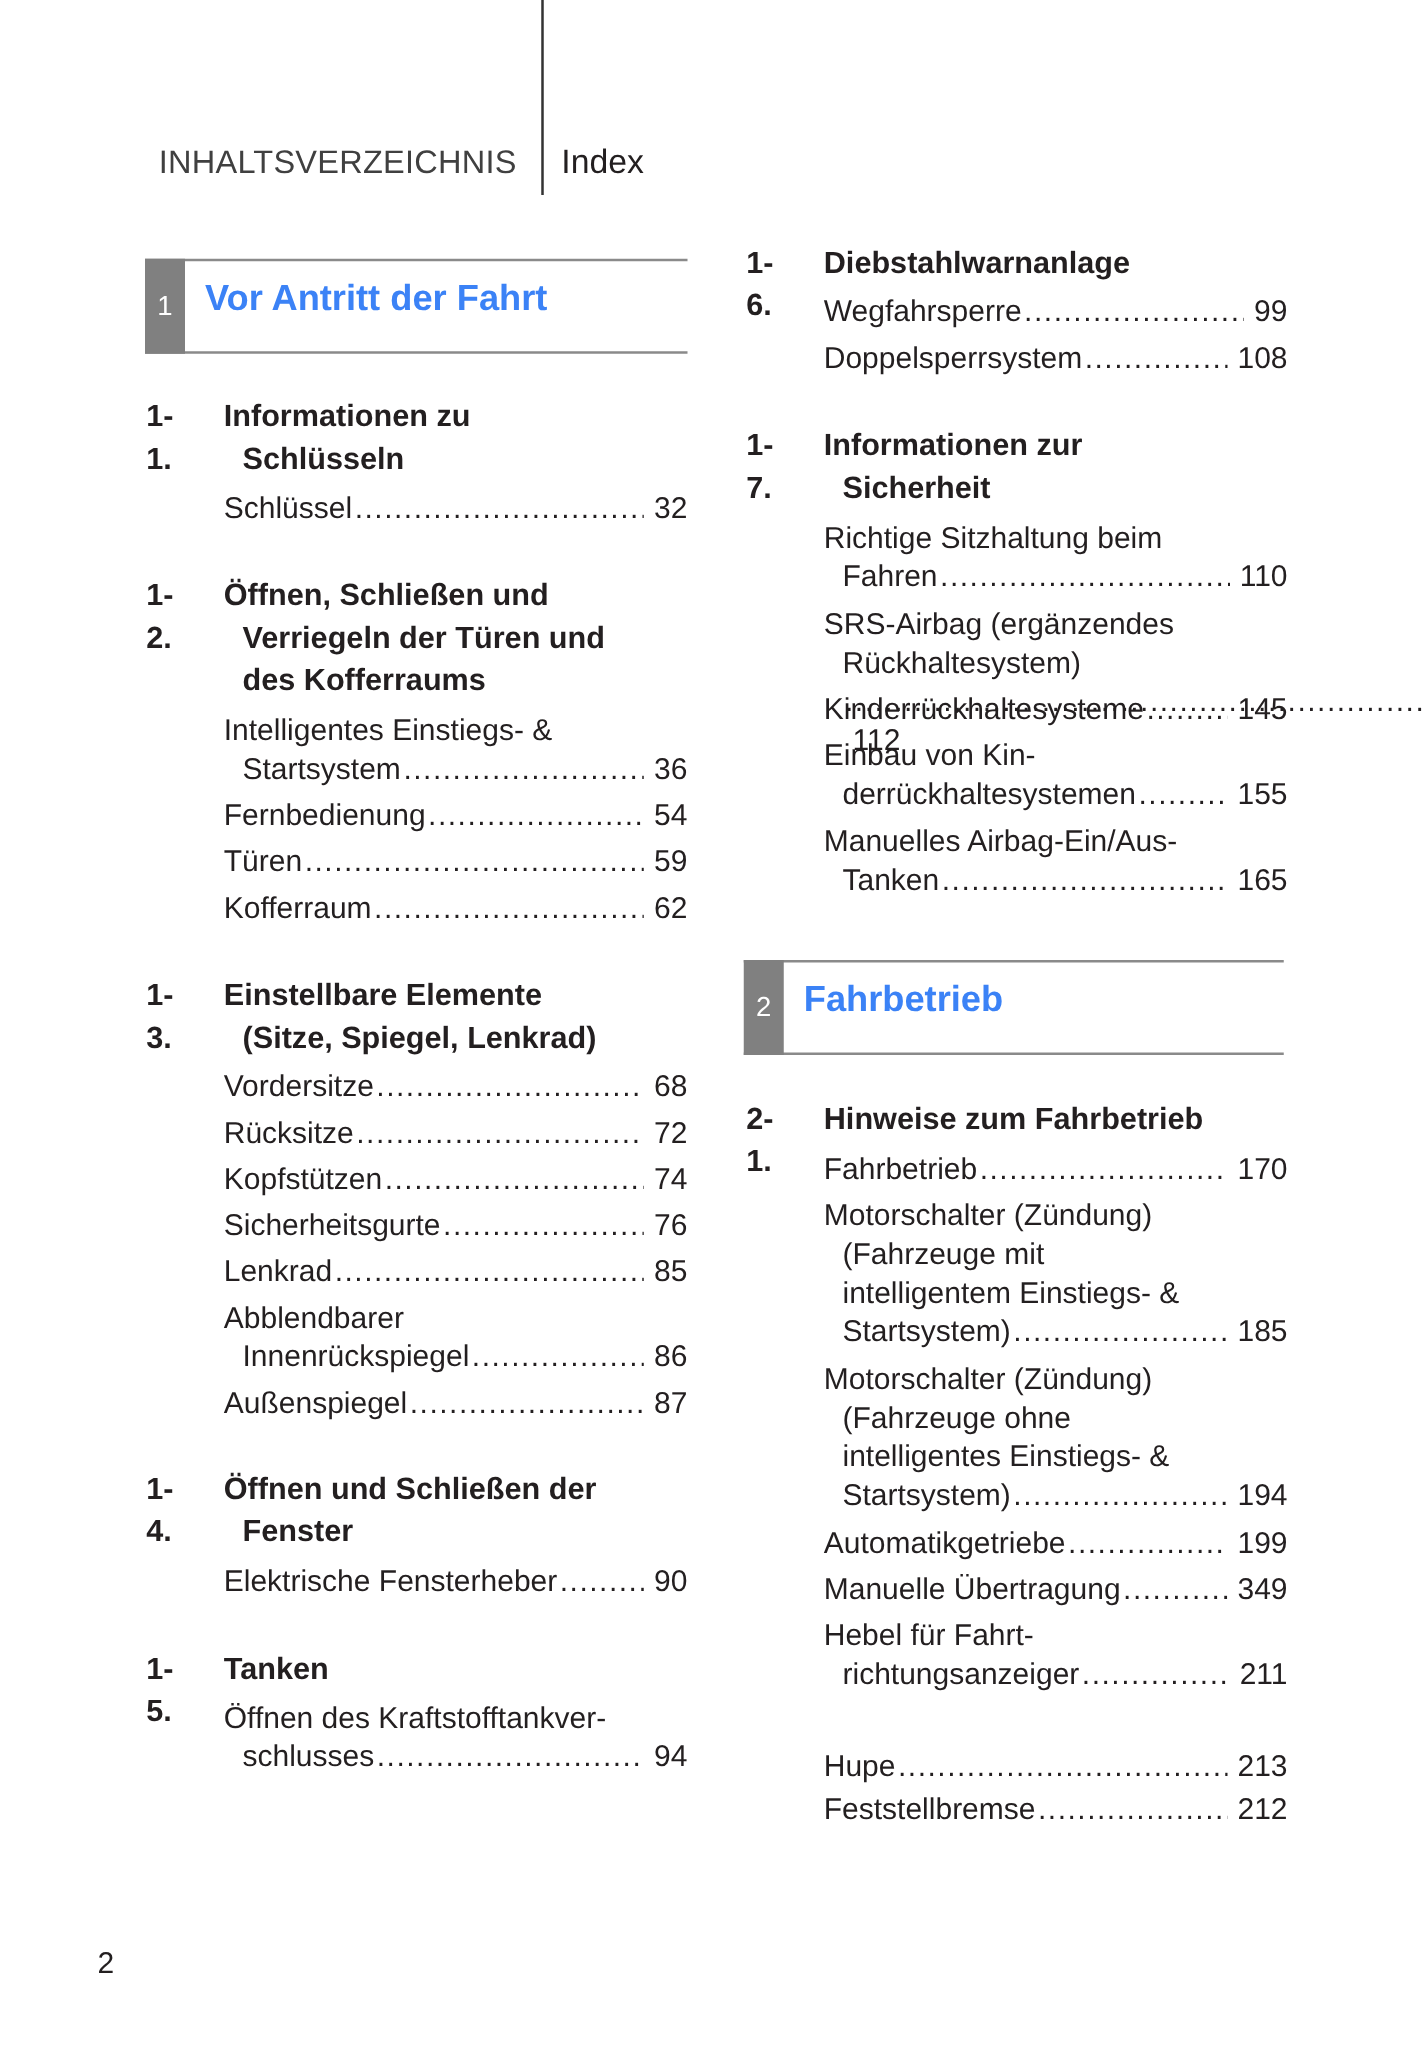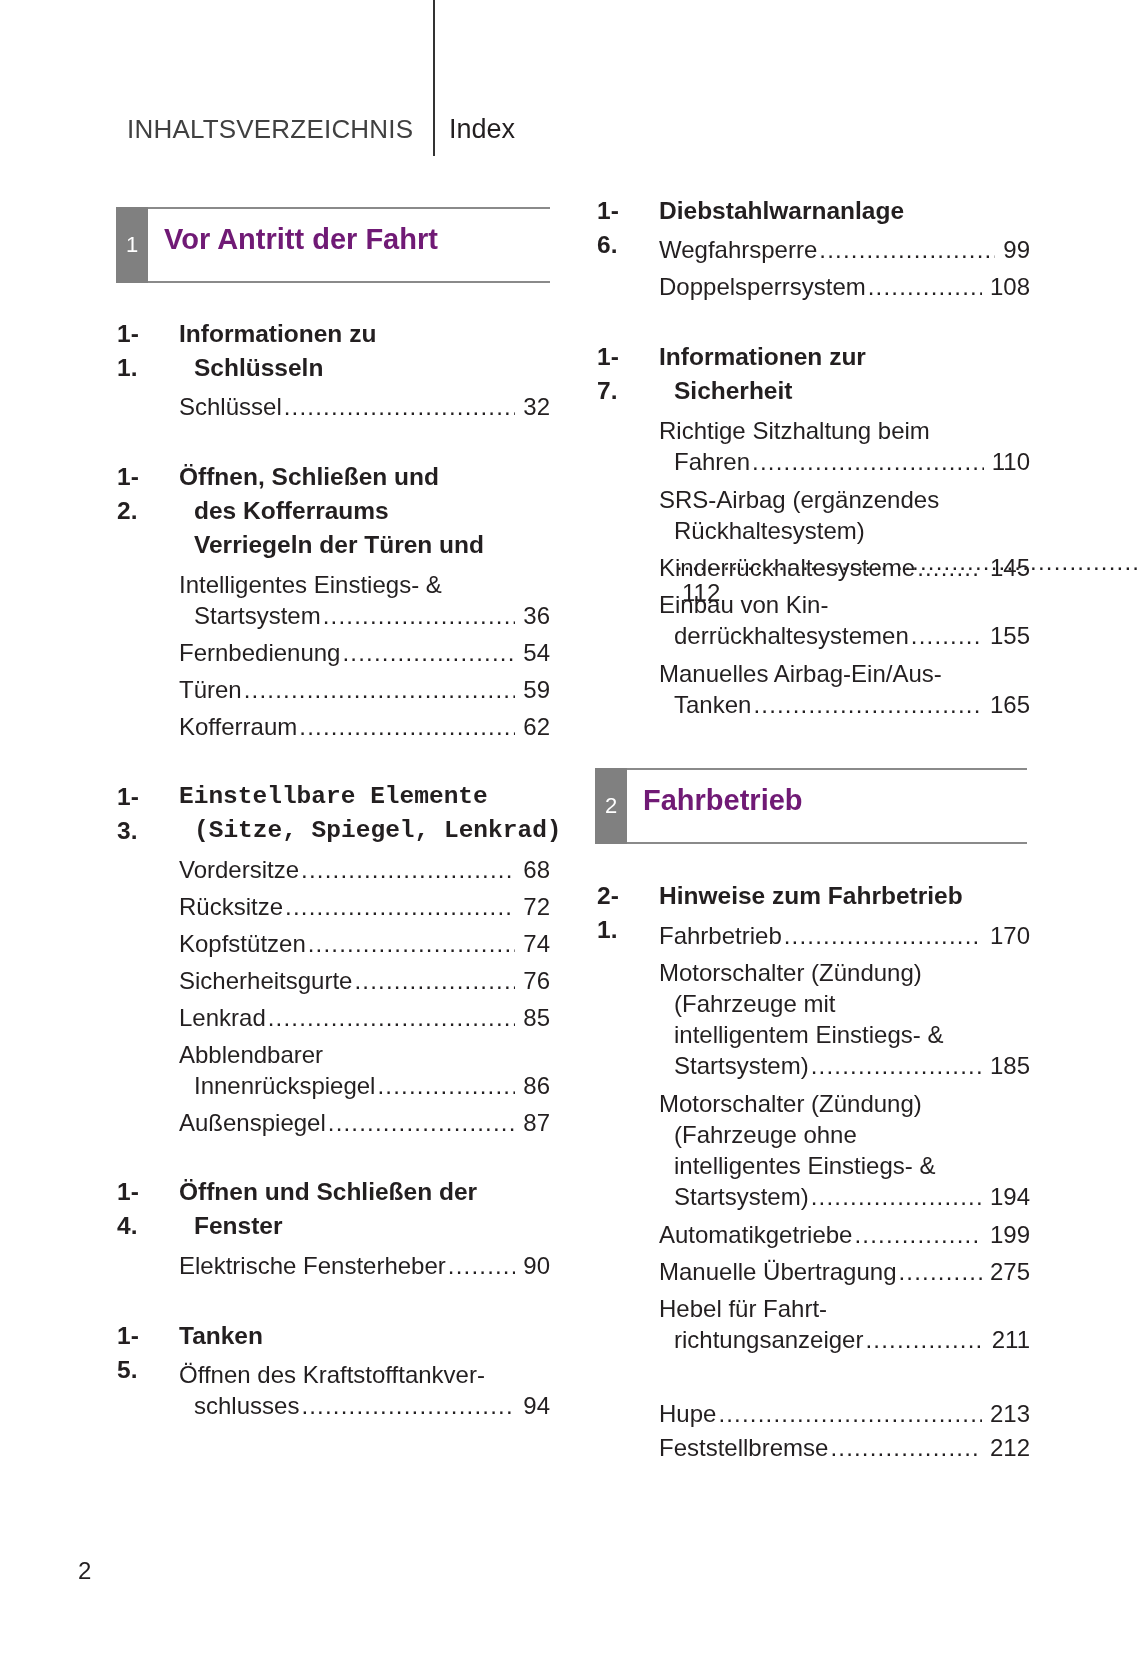--- a/index.html
+++ b/index.html
@@ -5,21 +5,21 @@
   html, body { margin:0; padding:0; background:#ffffff; }
   body { width:1142px; height:1654px; position:relative; overflow:hidden;
          font-family:"Liberation Sans", sans-serif; color:#231f20; }
   .top-divider { position:absolute; left:433px; top:0; width:1.5px; height:156px; background:#333; }
   .hdr-left { position:absolute; left:127px; top:114px; font-size:26px; color:#404040; letter-spacing:0.2px; }
   .hdr-right { position:absolute; left:449px; top:114px; font-size:27px; color:#231f20; }
 
   .chapter-box { position:absolute; height:76px; border-top:2px solid #8a8a8a; border-bottom:2px solid #8a8a8a; box-sizing:border-box; }
   .chapter-num { position:absolute; left:0; top:-2px; bottom:-2px; width:32px; background:#808080; color:#fff;
                  font-size:22px; display:flex; align-items:center; justify-content:center; }
-  .chapter-title { position:absolute; left:48px; top:14px; font-size:29px; font-weight:bold; color:#701a75; }
+  .chapter-title { position:absolute; left:48px; top:14px; font-size:29px; font-weight:bold; color:#3b82f6; }
 
   .sec { position:absolute; font-size:24.5px; font-weight:bold; line-height:34px; color:#231f20; }
   .sec .num { position:absolute; left:0; top:0; }
   .sec .title { position:absolute; left:62px; top:0; width:380px; }
   .sec .title .cont { padding-left:15px; display:block; }
 
   .entry { position:absolute; font-size:24px; line-height:31px; color:#231f20; }
   .entry .line { display:block; white-space:nowrap; }
   .entry .line.indent { padding-left:15px; }
   .entry .last { display:flex; align-items:baseline; white-space:nowrap; }
@@ -52,21 +52,21 @@
 <div class="entry" style="left:179px; top:391px; width:371px;">
   <div class="last">
       <span class="lbl">Schlüssel</span>
       <span class="dots">........................................................................</span>
       <span class="pg">32</span>
     </div>
 </div>
 
 <div class="sec" style="left:117px; top:460px;">
   <span class="num">1-2.</span>
-  <span class="title"><span>Öffnen, Schließen und</span><span class="cont">des Kofferraums</span><span class="cont">Verriegeln der Türen und</span></span>
+  <span class="title"><span>Öffnen, Schließen und</span><span class="cont">Verriegeln der Türen und</span><span class="cont">des Kofferraums</span></span>
 </div>
 <div class="entry" style="left:179px; top:569px; width:371px;">
   <span class="line">Intelligentes Einstiegs- &amp;</span>
   <div class="last" style="padding-left:15px;">
       <span class="lbl">Startsystem</span>
       <span class="dots">........................................................................</span>
       <span class="pg">36</span>
     </div>
 </div>
 <div class="entry" style="left:179px; top:637px; width:371px;">
@@ -86,21 +86,21 @@
 <div class="entry" style="left:179px; top:711px; width:371px;">
   <div class="last">
       <span class="lbl">Kofferraum</span>
       <span class="dots">........................................................................</span>
       <span class="pg">62</span>
     </div>
 </div>
 
 <div class="sec" style="left:117px; top:780px;">
   <span class="num">1-3.</span>
-  <span class="title" style="width:400px;font-family:Liberation Mono, monospace;"><span>Einstellbare Elemente</span><span class="cont">(Sitze, Spiegel, Lenkrad)</span></span>
+  <span class="title" style="width:400px;"><span>Einstellbare Elemente</span><span class="cont">(Sitze, Spiegel, Lenkrad)</span></span>
 </div>
 <div class="entry" style="left:179px; top:854px; width:371px;">
   <div class="last">
       <span class="lbl">Vordersitze</span>
       <span class="dots">........................................................................</span>
       <span class="pg">68</span>
     </div>
 </div>
 <div class="entry" style="left:179px; top:891px; width:371px;">
   <div class="last">
@@ -269,21 +269,21 @@
   <div class="last">
       <span class="lbl">Automatikgetriebe</span>
       <span class="dots">........................................................................</span>
       <span class="pg">199</span>
     </div>
 </div>
 <div class="entry" style="left:659px; top:1256px; width:371px;">
   <div class="last">
       <span class="lbl">Manuelle Übertragung</span>
       <span class="dots">........................................................................</span>
-      <span class="pg">275</span>
+      <span class="pg">349</span>
     </div>
 </div>
 <div class="entry" style="left:659px; top:1293px; width:371px;">
   <span class="line">Hebel für Fahrt-</span>
   <div class="last" style="padding-left:15px;">
       <span class="lbl">richtungsanzeiger</span>
       <span class="dots">........................................................................</span>
       <span class="pg">211</span>
     </div>
 </div>

